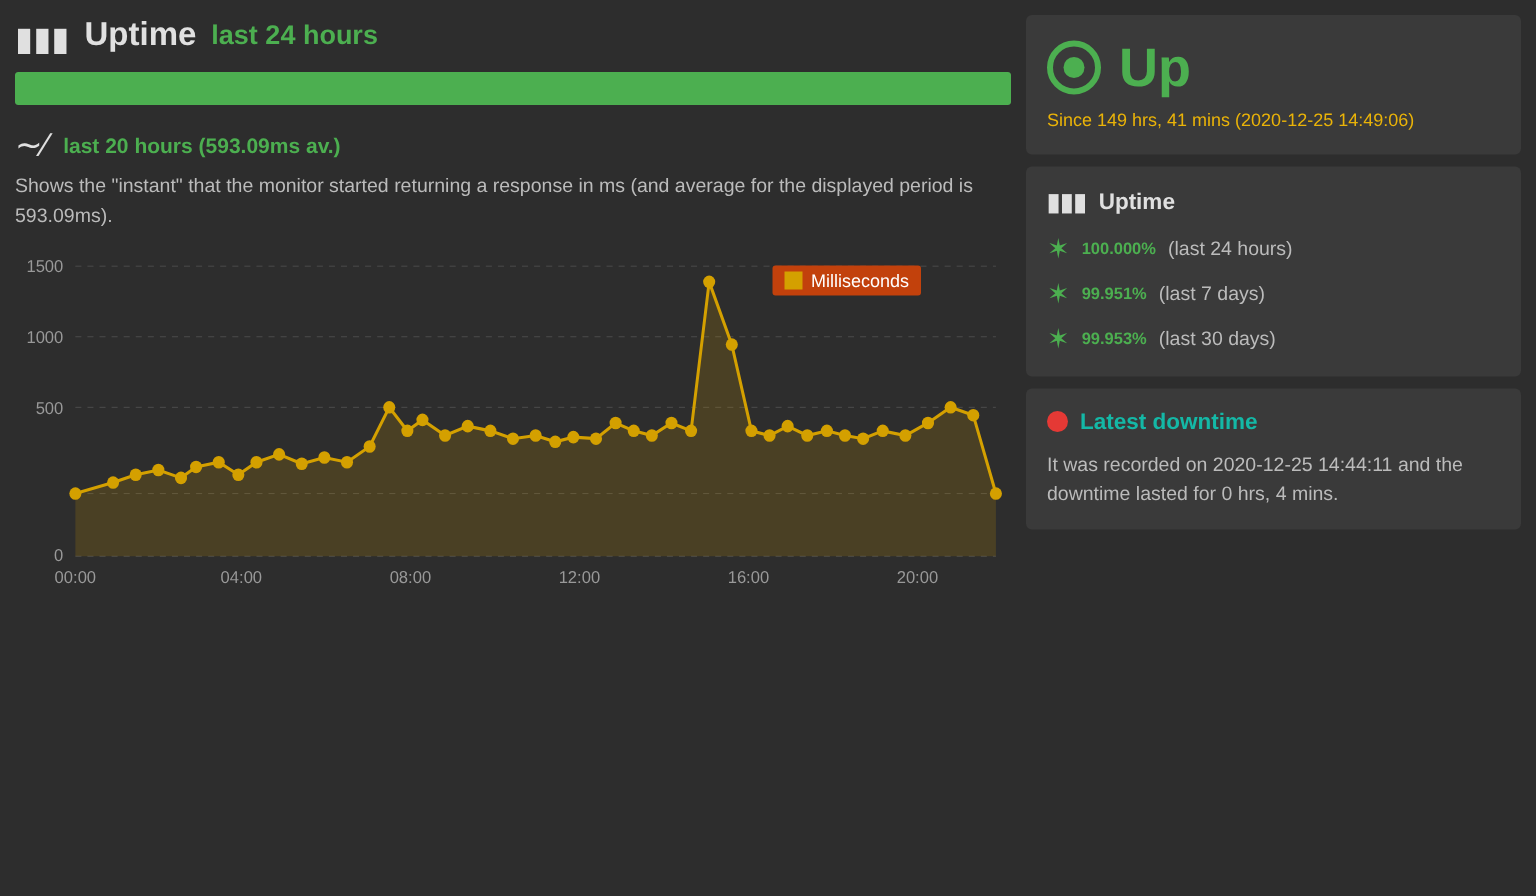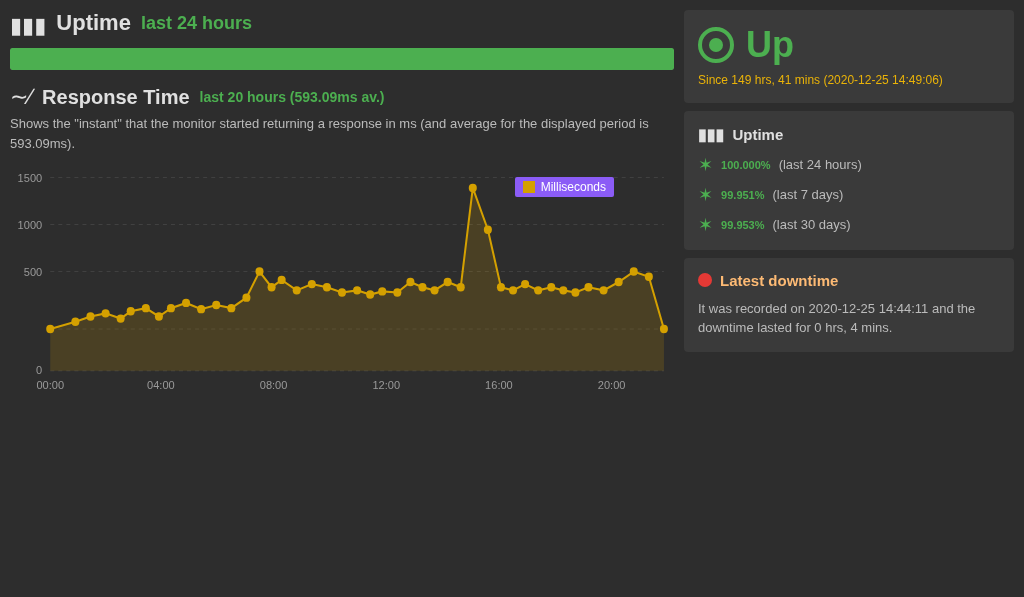--- a/index.html
+++ b/index.html
@@ -84,21 +84,21 @@
       margin-top: 4px;
     }
     .chart-svg {
       width: 100%;
       height: 100%;
     }
     .chart-tooltip {
       position: absolute;
       top: 10px;
       right: 60px;
-      background: #8b5cf6;
+      background: #c2410c;
       color: #fff;
       padding: 3px 8px;
       font-size: 12px;
       display: flex;
       align-items: center;
       gap: 6px;
       border-radius: 2px;
     }
     .tooltip-color-box {
       width: 12px;
@@ -194,21 +194,21 @@
 
     
     .downtime-header-dot {
       width: 14px;
       height: 14px;
       background: #e53935;
       border-radius: 50%;
       display: inline-block;
     }
     .downtime-title {
-      color: #fdba74;
+      color: #14b8a6;
     }
     .downtime-desc {
       color: #bbb;
       font-size: 13px;
       line-height: 1.5;
     }
   </style>
 </head>
 <body>
 
@@ -221,21 +221,20 @@
       <span class="uptime-header subtitle" style="font-size:18px;color:#4caf50;font-weight:bold;">last 24 hours</span>
     </div>
     <div class="uptime-bar-container">
       <div class="uptime-bar-fill" style="width:100%"></div>
     </div>
   </div>
 
   <div>
     <div class="response-header">
       <span class="wave-icon" style="font-size:22px;">∼∕</span>
-      <span style="font-size:20px;font-weight:bold;color:#e0e0e0;">Response Time</span>
       <span style="font-size:14px;color:#4caf50;font-weight:bold;">last 20 hours (593.09ms av.)</span>
     </div>
     <p class="response-desc">Shows the "instant" that the monitor started returning a response in ms (and average for the displayed period is 593.09ms).</p>
   </div>
 
   <div class="chart-container">
     <div class="chart-tooltip">
       <div class="tooltip-color-box"></div>
       <span>Milliseconds</span>
     </div>

